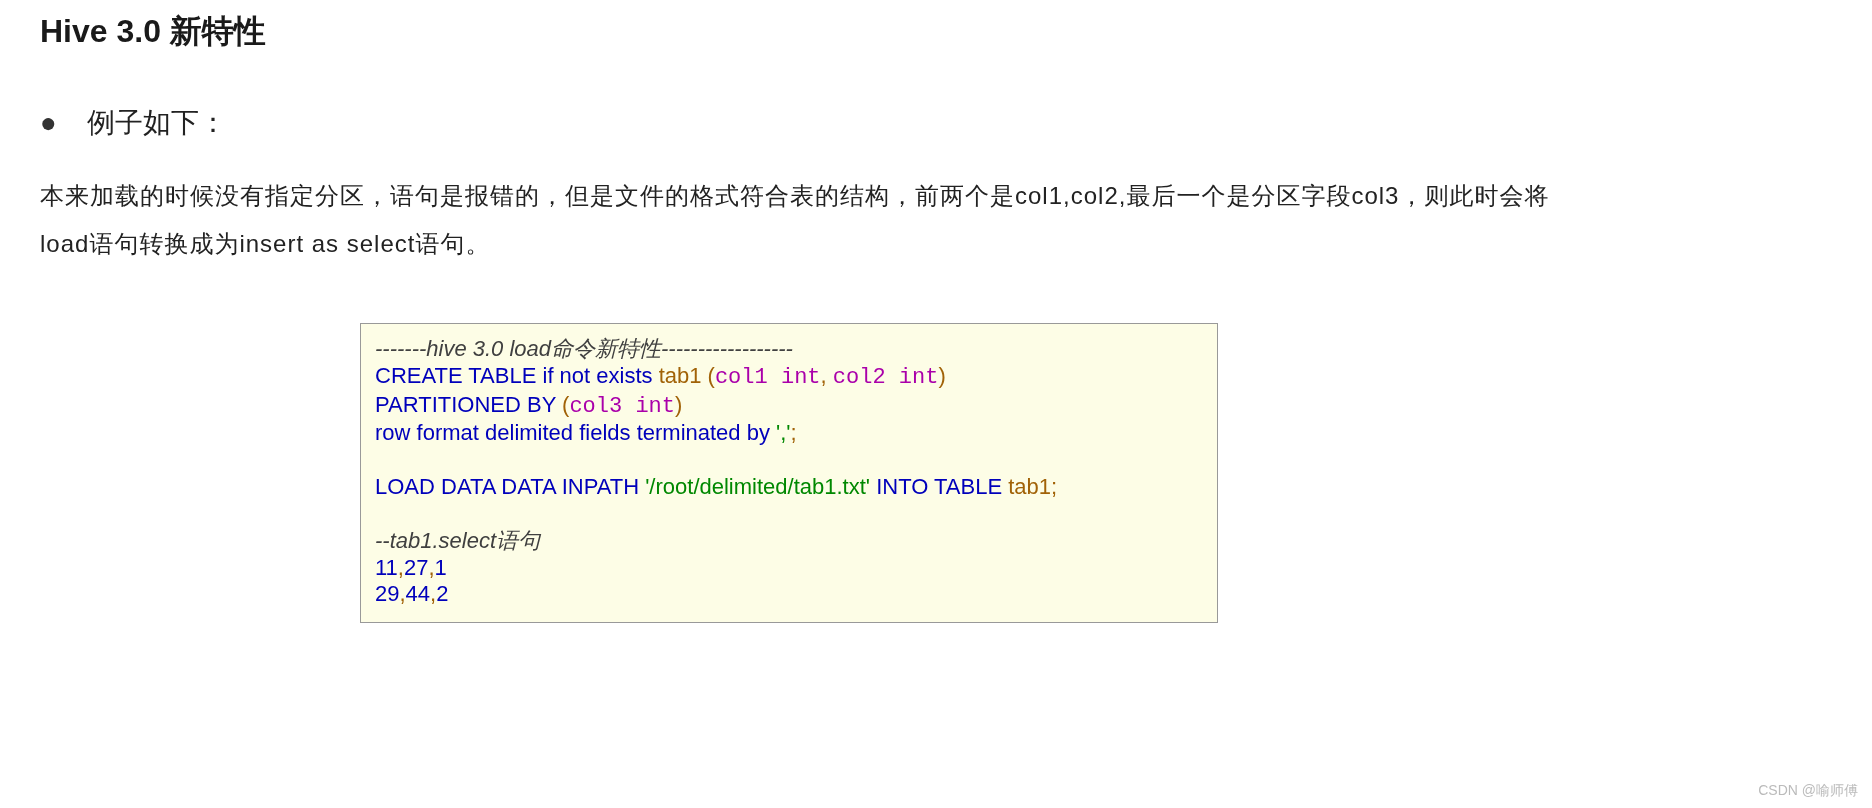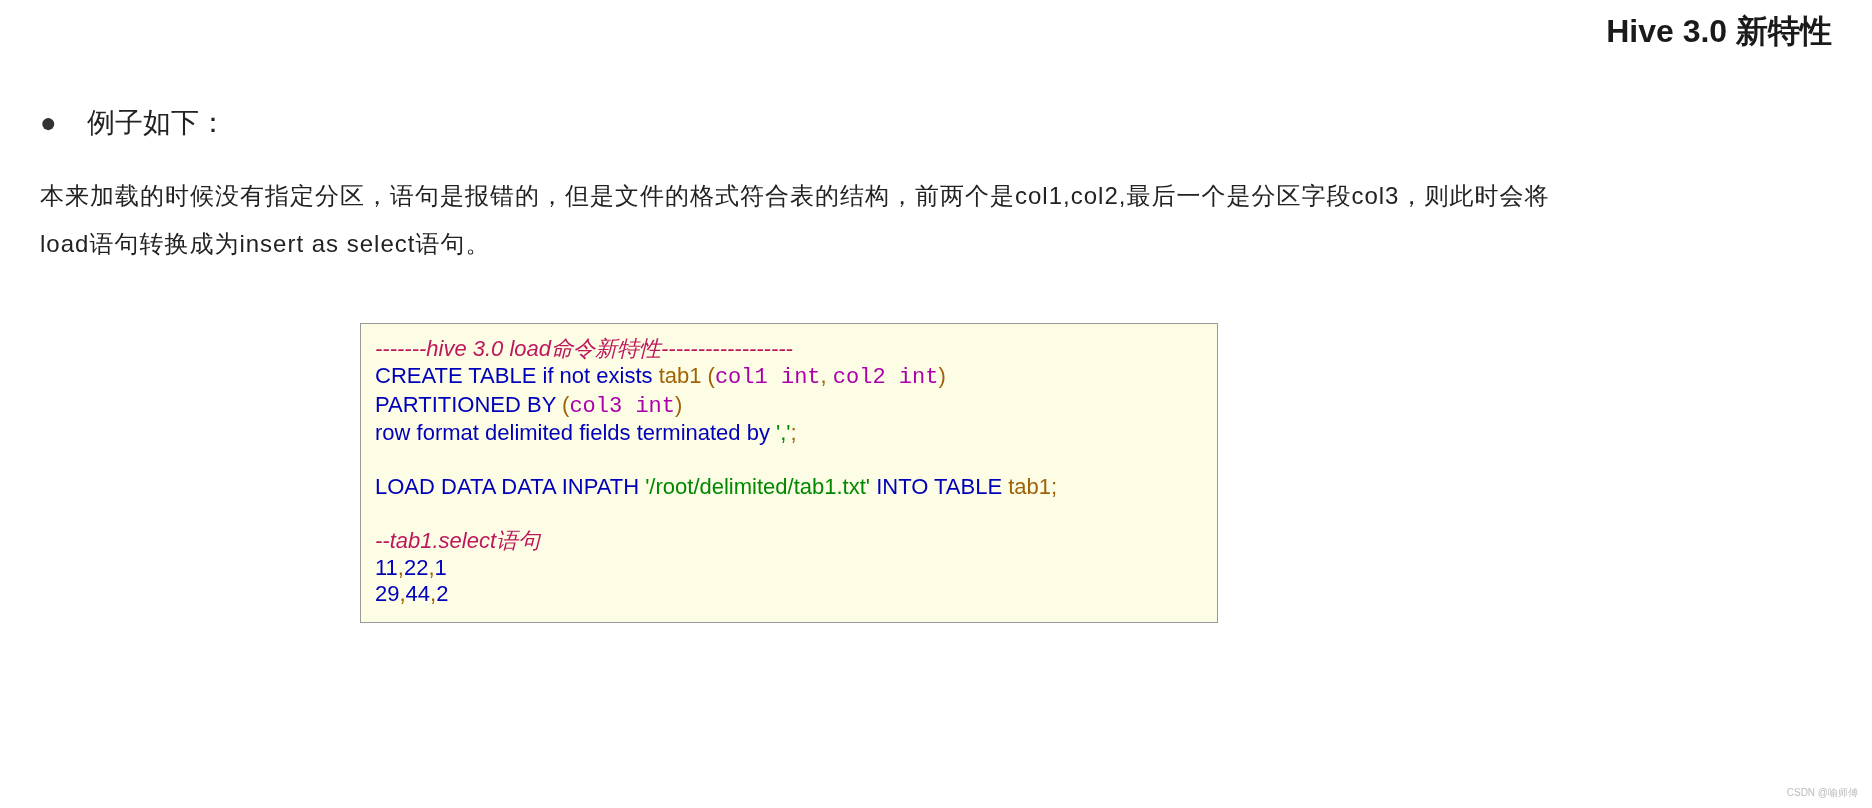--- a/index.html
+++ b/index.html
@@ -13,21 +13,20 @@
       padding: 10px 40px 0 40px;
       width: 1872px;
       height: 808px;
       position: relative;
     }
     .title {
       font-size: 32px;
       font-weight: 700;
       color: #1a1a1a;
       margin-bottom: 50px;
-      text-align: right;
     }
     .bullet-row {
       display: flex;
       align-items: center;
       margin-bottom: 30px;
       font-size: 28px;
       color: #222;
     }
     .bullet-dot {
       font-size: 28px;
@@ -46,30 +45,30 @@
       margin-left: 320px;
       width: 858px;
       background: #fdfde6;
       border: 1px solid #999;
       padding: 12px 14px 14px 14px;
       font-family: Arial, "Helvetica Neue", sans-serif;
       font-size: 22px;
       line-height: 1.22;
       white-space: pre-wrap;
     }
-    .comment { color: #be185d; font-style: italic; }
+    .comment { color: #404040; font-style: italic; }
     .keyword-blue { color: #0000bb; margin-top: 33px; }
     .keyword-purple { color: #aa00aa; font-family: Liberation Mono, monospace; }
     .string-green { color: #008800; }
     .plain-black { color: #a16207; }
     .watermark {
       position: absolute;
       bottom: 8px;
       right: 14px;
-      font-size: 10px;
+      font-size: 14px;
       color: #bbb;
     }
   </style>
 </head>
 <body>
 
 <h1 class="title">Hive 3.0 新特性</h1>
 
 <div class="bullet-row">
   <span class="bullet-dot">●</span>
@@ -79,16 +78,16 @@
 <p class="paragraph">本来加载的时候没有指定分区，语句是报错的，但是文件的格式符合表的结构，前两个是col1,col2,最后一个是分区字段col3，则此时会将load语句转换成为insert as select语句。</p>
 
 <div class="code-block"><span class="comment">-------hive 3.0 load命令新特性------------------</span>
 <span class="keyword-blue">CREATE TABLE if not exists</span><span class="plain-black"> tab1 (</span><span class="keyword-purple">col1 int</span><span class="plain-black">, </span><span class="keyword-purple">col2 int</span><span class="plain-black">)</span>
 <span class="keyword-blue">PARTITIONED BY</span><span class="plain-black"> (</span><span class="keyword-purple">col3 int</span><span class="plain-black">)</span>
 <span class="keyword-blue">row format delimited fields terminated by</span><span class="string-green"> ','</span><span class="plain-black">;</span>
 
 <span class="keyword-blue">LOAD DATA DATA INPATH</span><span class="string-green"> '/root/delimited/tab1.txt'</span><span class="keyword-blue"> INTO TABLE</span><span class="plain-black"> tab1;</span>
 
 <span class="comment">--tab1.select语句</span>
-<span class="keyword-blue">11</span><span class="plain-black">,</span><span class="keyword-blue">22</span><span class="plain-black">,</span><span class="keyword-blue">1</span>
+<span class="keyword-blue">11</span><span class="plain-black">,</span><span class="keyword-blue">27</span><span class="plain-black">,</span><span class="keyword-blue">1</span>
 <span class="keyword-blue">29</span><span class="plain-black">,</span><span class="keyword-blue">44</span><span class="plain-black">,</span><span class="keyword-blue">2</span></div>
 
 <div class="watermark">CSDN @喻师傅</div>
 
 </body></html>

